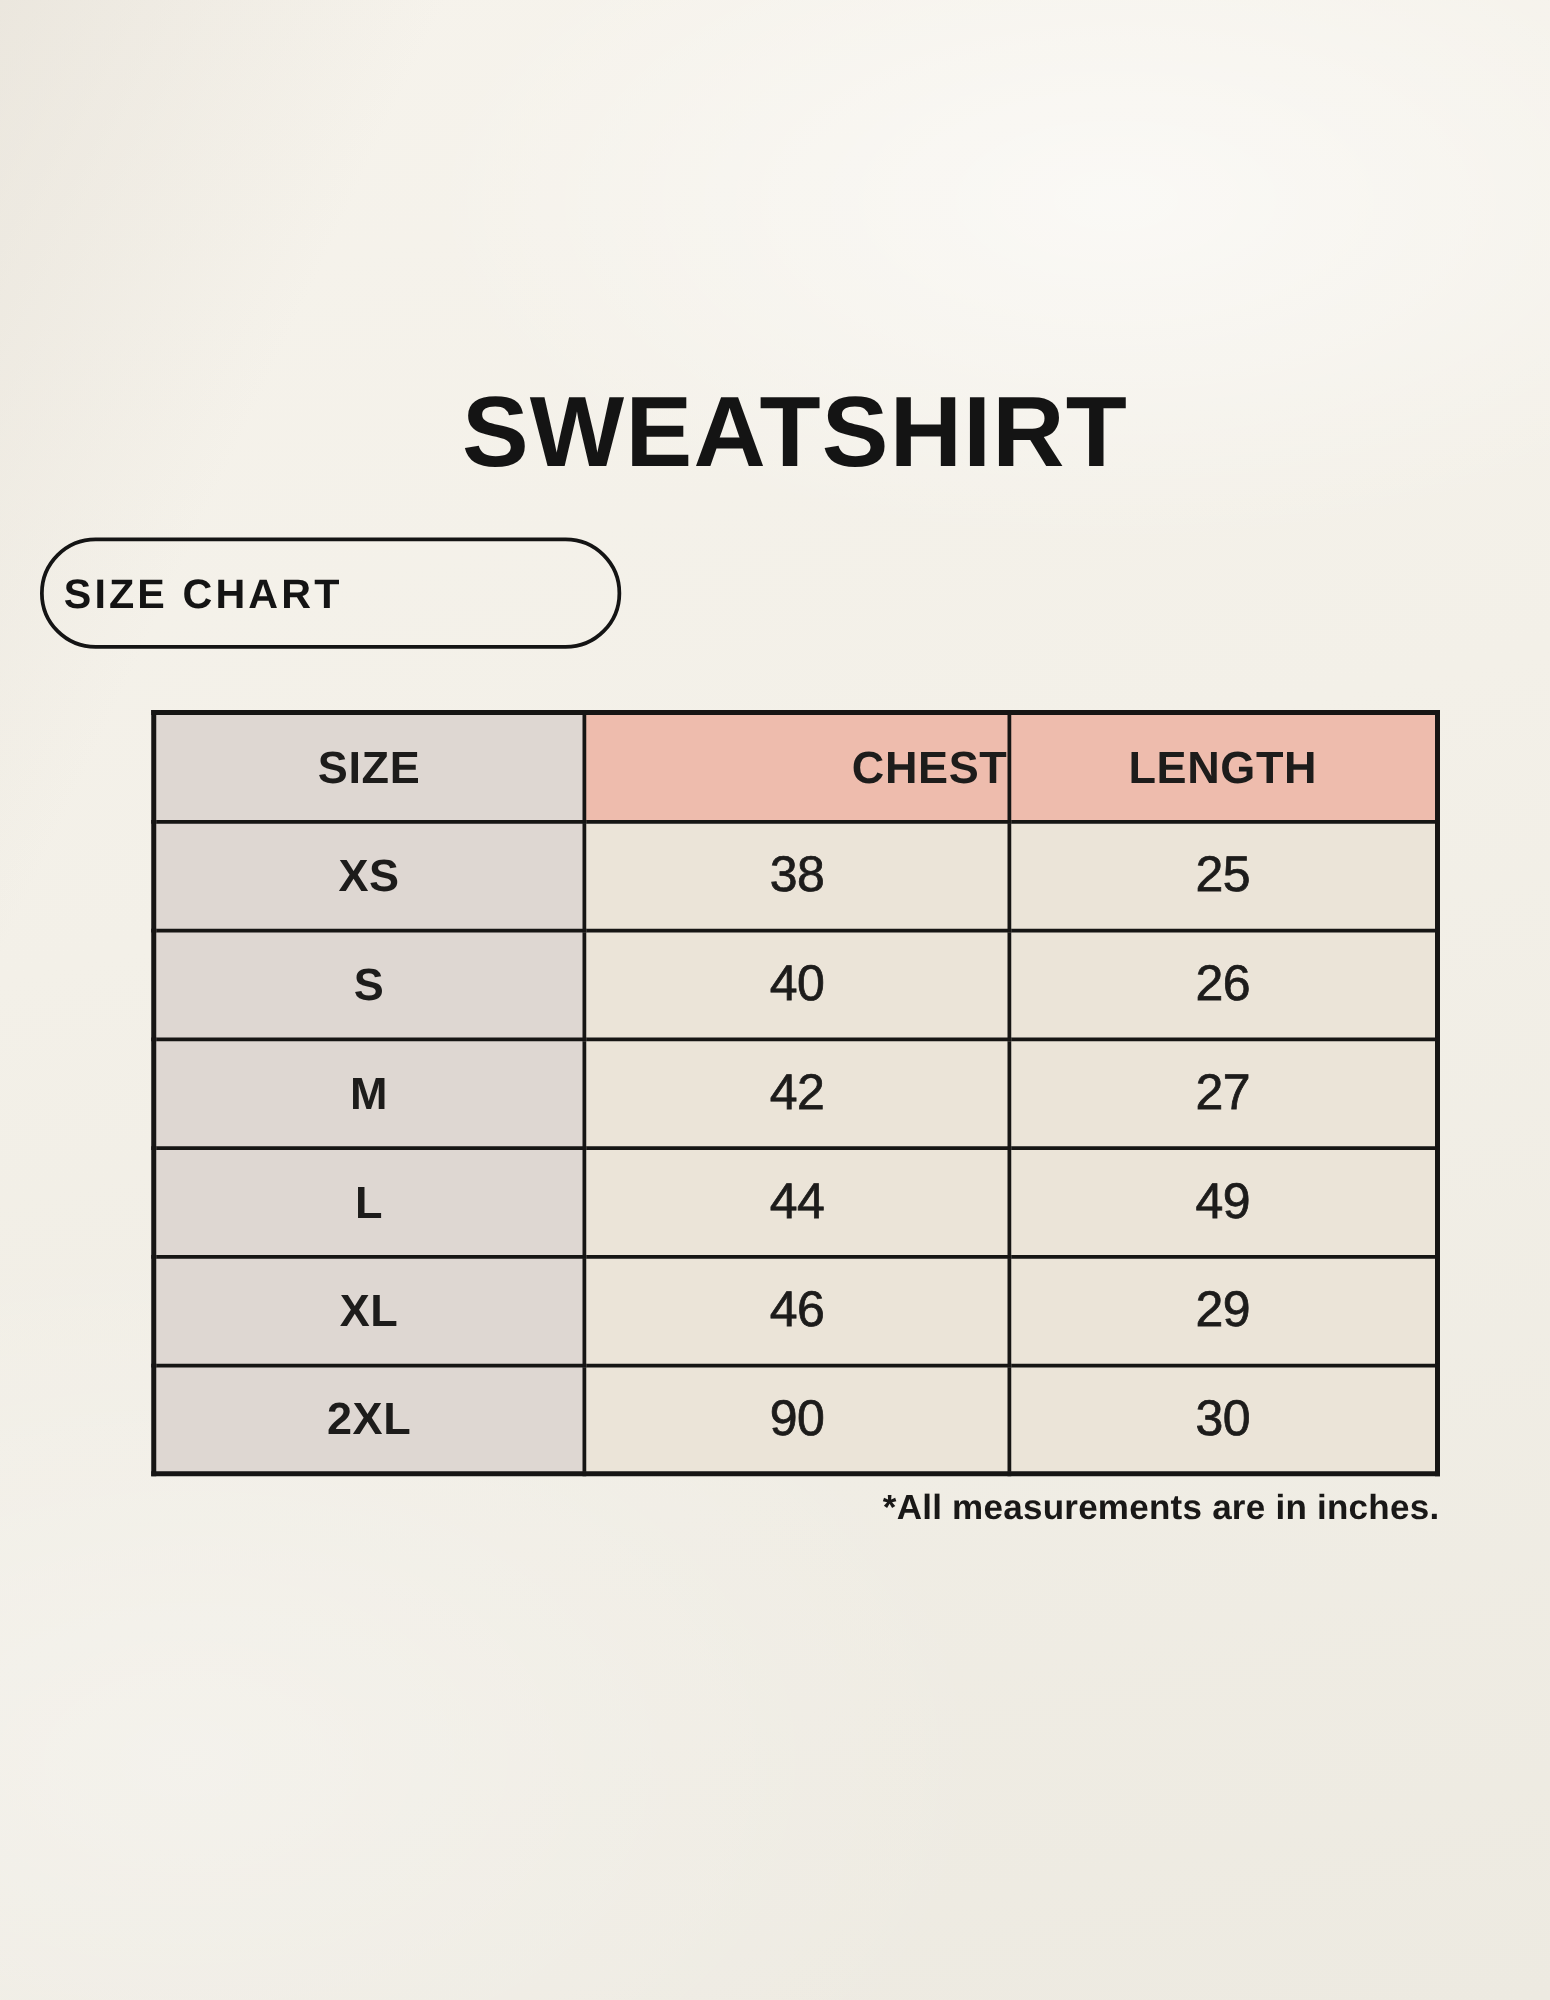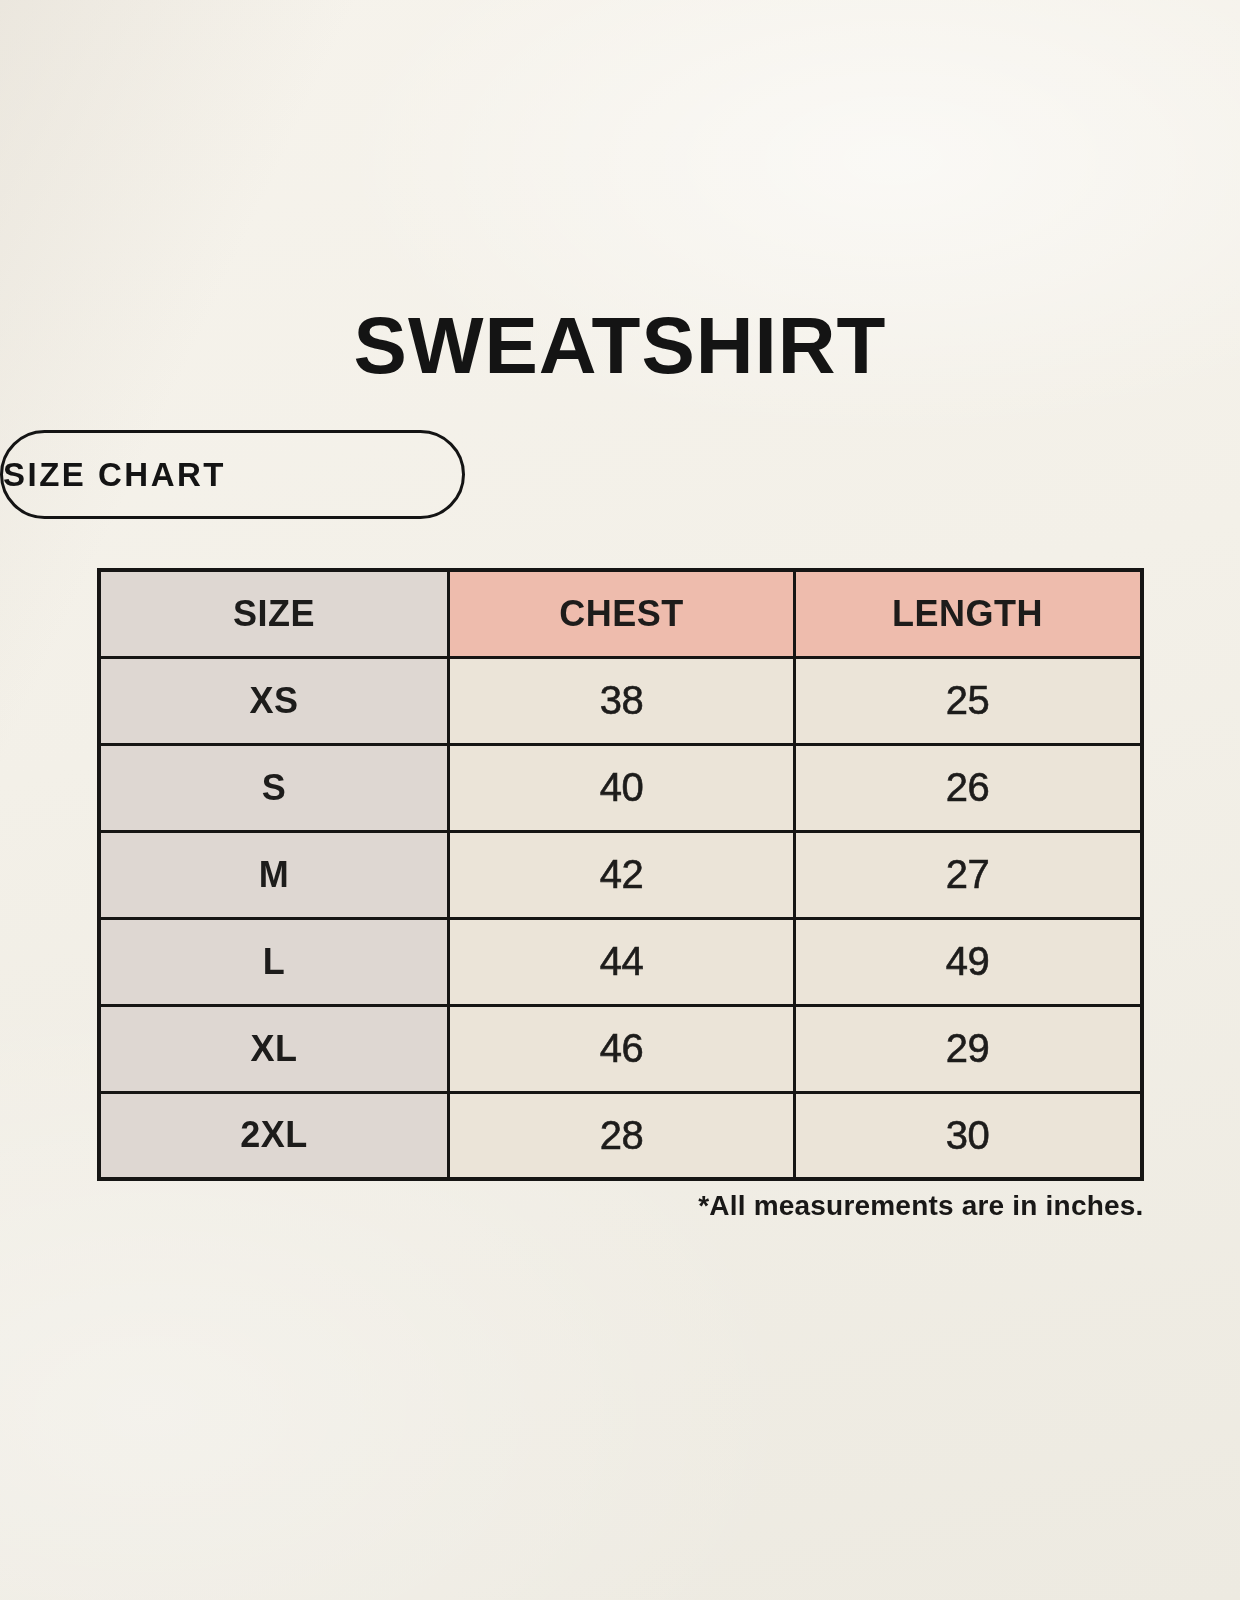--- a/index.html
+++ b/index.html
@@ -3,21 +3,21 @@
 <meta charset="utf-8">
 <style>
   :root{
     --background:#f1eee6;
     --size-column-bg:#ded7d2;
     --measure-header-bg:#eebcad;
     --data-cell-bg:#ebe4d8;
     --border:#161514;
     --text:#1d1c1b;
   }
-  *{box-sizing:border-box;}
+  *{box-sizing:border-box;padding-left:16px;}
   html,body{margin:0;padding:0;}
   body{
     width:1240px;height:1600px;
     font-family:"Liberation Sans",sans-serif;
     color:var(--text);
     background-color:var(--background);
     background-image:
       linear-gradient(115deg, rgba(222,216,205,0.45) 0%, rgba(246,243,236,0) 18%),
       radial-gradient(900px 450px at 72% 10%, rgba(255,255,255,0.55), rgba(255,255,255,0) 62%),
       radial-gradient(1100px 700px at 12% 88%, rgba(255,255,255,0.30), rgba(255,255,255,0) 60%),
@@ -59,21 +59,21 @@
   }
   .size-table th,.size-table td{
     border:3px solid var(--border);
     height:87px;
     text-align:center;
     vertical-align:middle;
     padding:0;
   }
   .size-table thead th{font-size:36px;font-weight:700;letter-spacing:0.5px;}
   .size-table thead th:nth-child(1){width:33.6%;}
-  .size-table thead th:nth-child(2){width:33.1%;}
+  .size-table thead th:nth-child(2){width:33.1%;text-align:right;}
   .size-table thead th:nth-child(3){width:33.3%;}
   .col-size{background:var(--size-column-bg);}
   .col-measure{background:var(--measure-header-bg);}
   .size-cell{
     background:var(--size-column-bg);
     font-size:36px;font-weight:700;letter-spacing:0.5px;
   }
   .data-cell{
     background:var(--data-cell-bg);
     font-size:40px;font-weight:400;
@@ -133,21 +133,21 @@
             <td class="data-cell">44</td>
             <td class="data-cell">49</td>
           </tr>
           <tr>
             <th class="size-cell">XL</th>
             <td class="data-cell">46</td>
             <td class="data-cell">29</td>
           </tr>
           <tr>
             <th class="size-cell">2XL</th>
-            <td class="data-cell">28</td>
+            <td class="data-cell">90</td>
             <td class="data-cell">30</td>
           </tr>
         </tbody>
     </table>
 
     <div class="footnote">*All measurements are in inches.</div>
   </div>
 
 </div>
 

